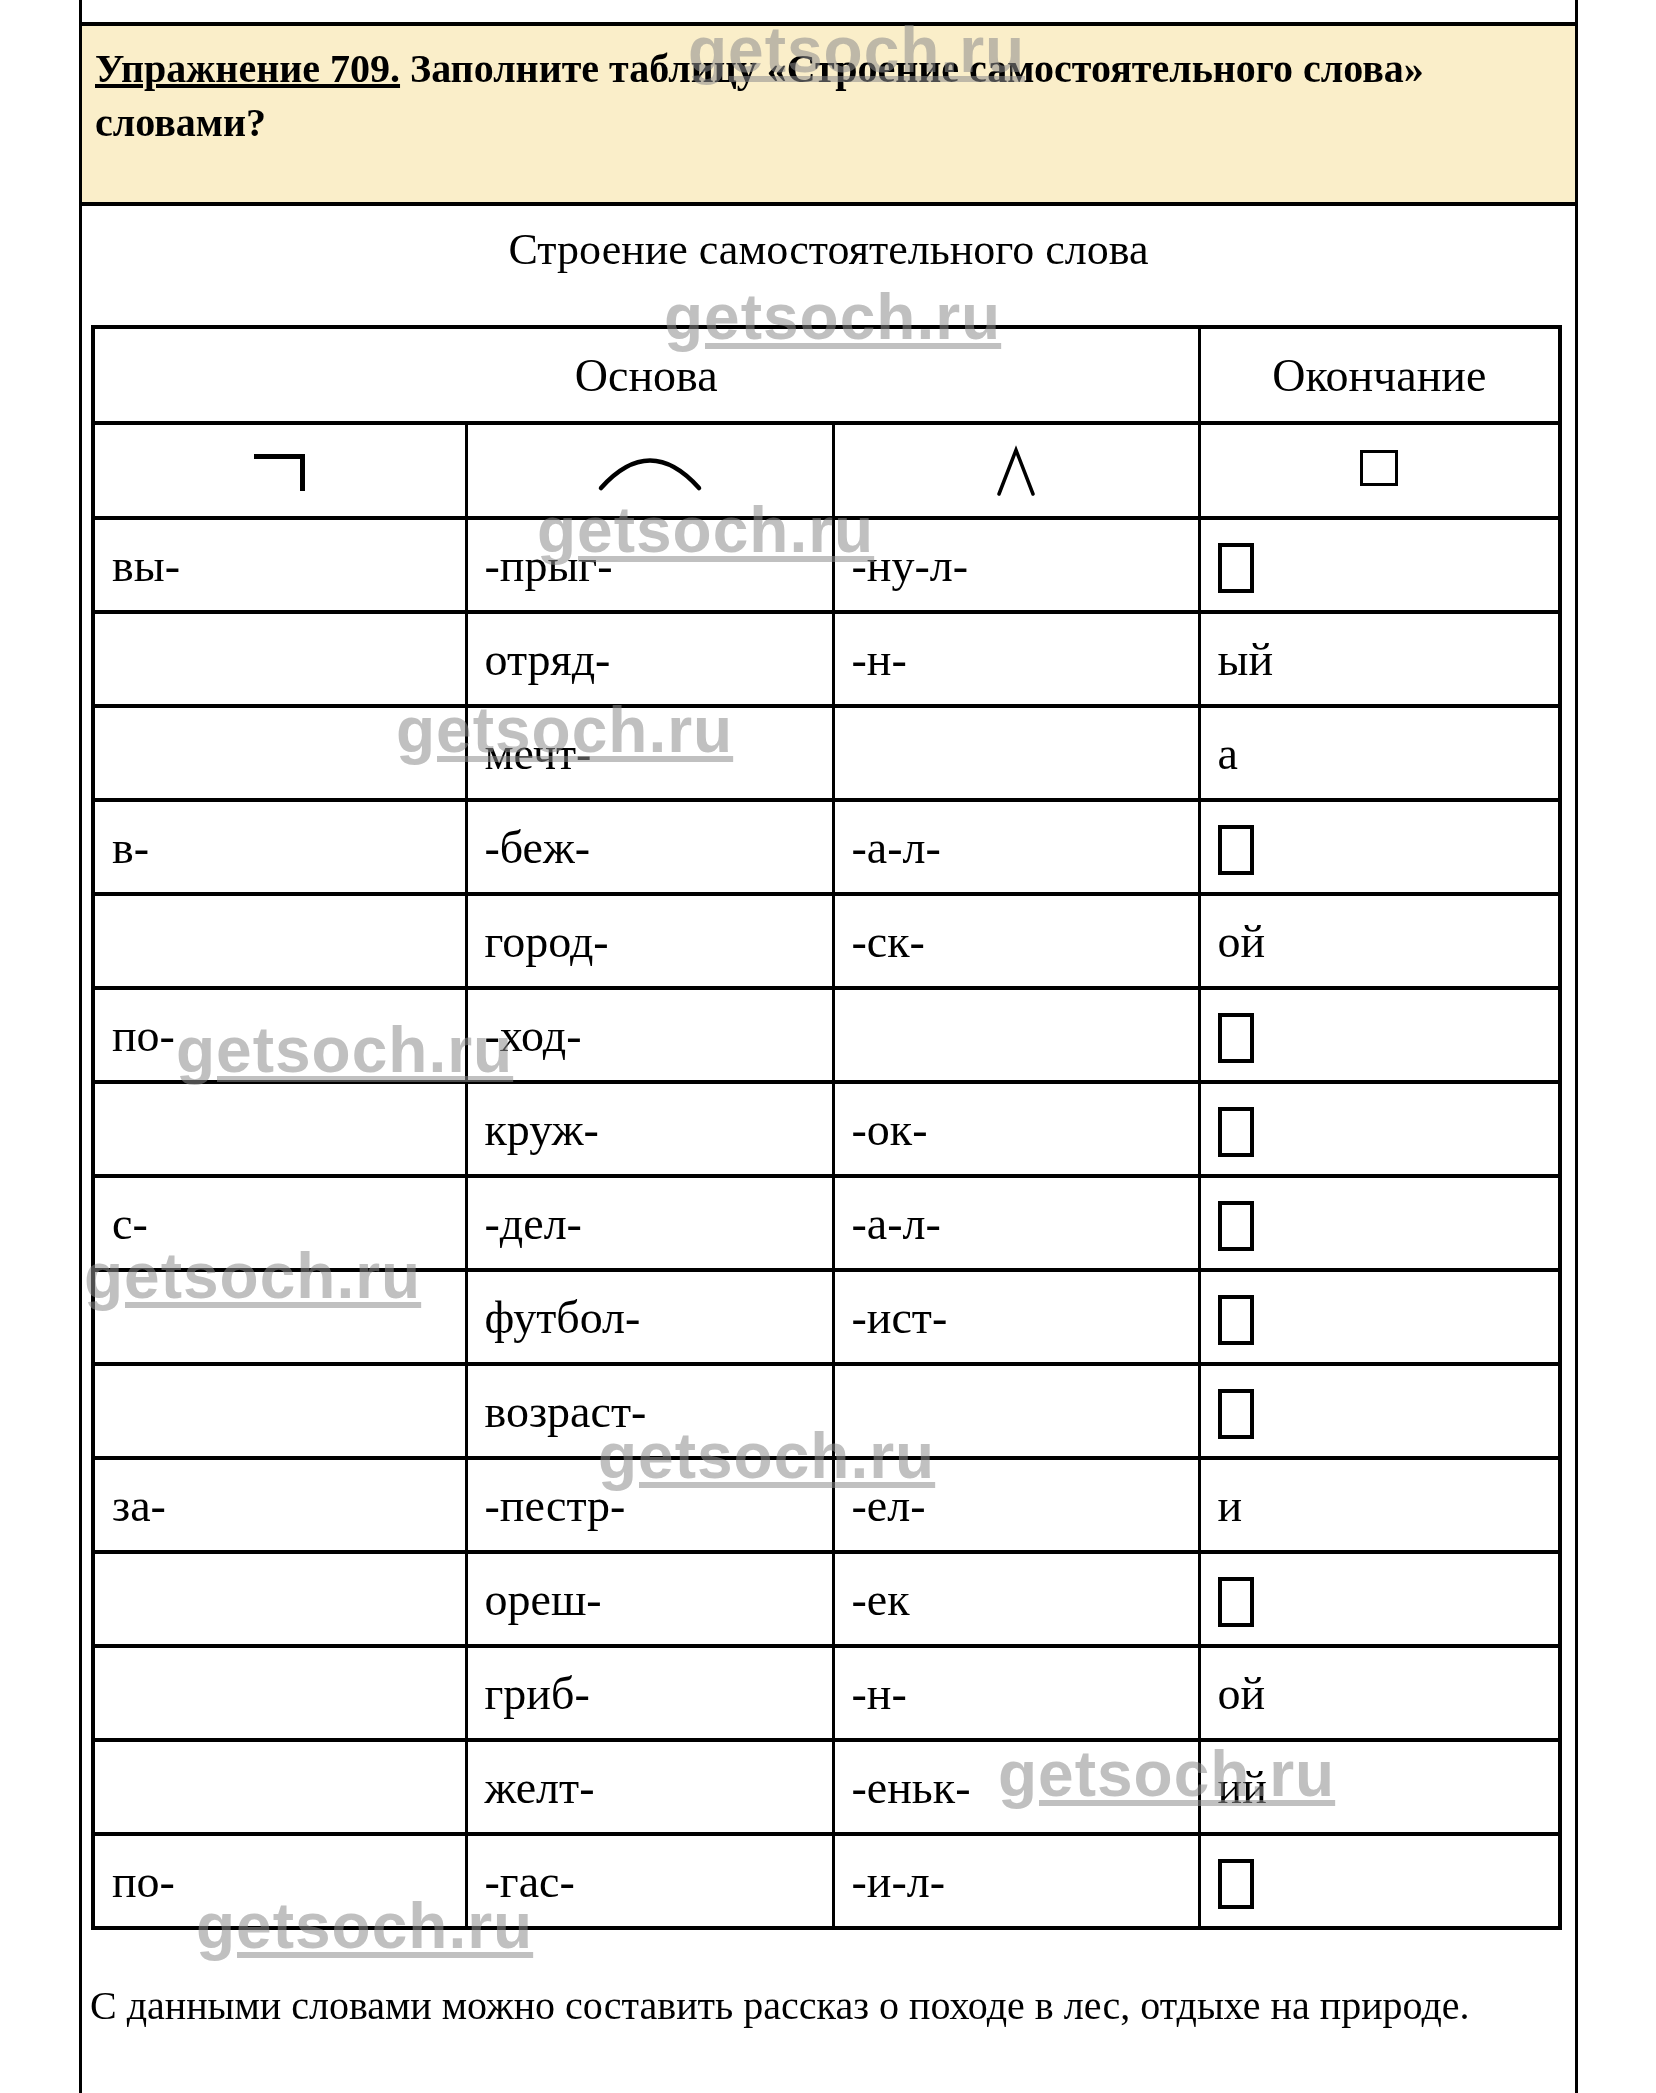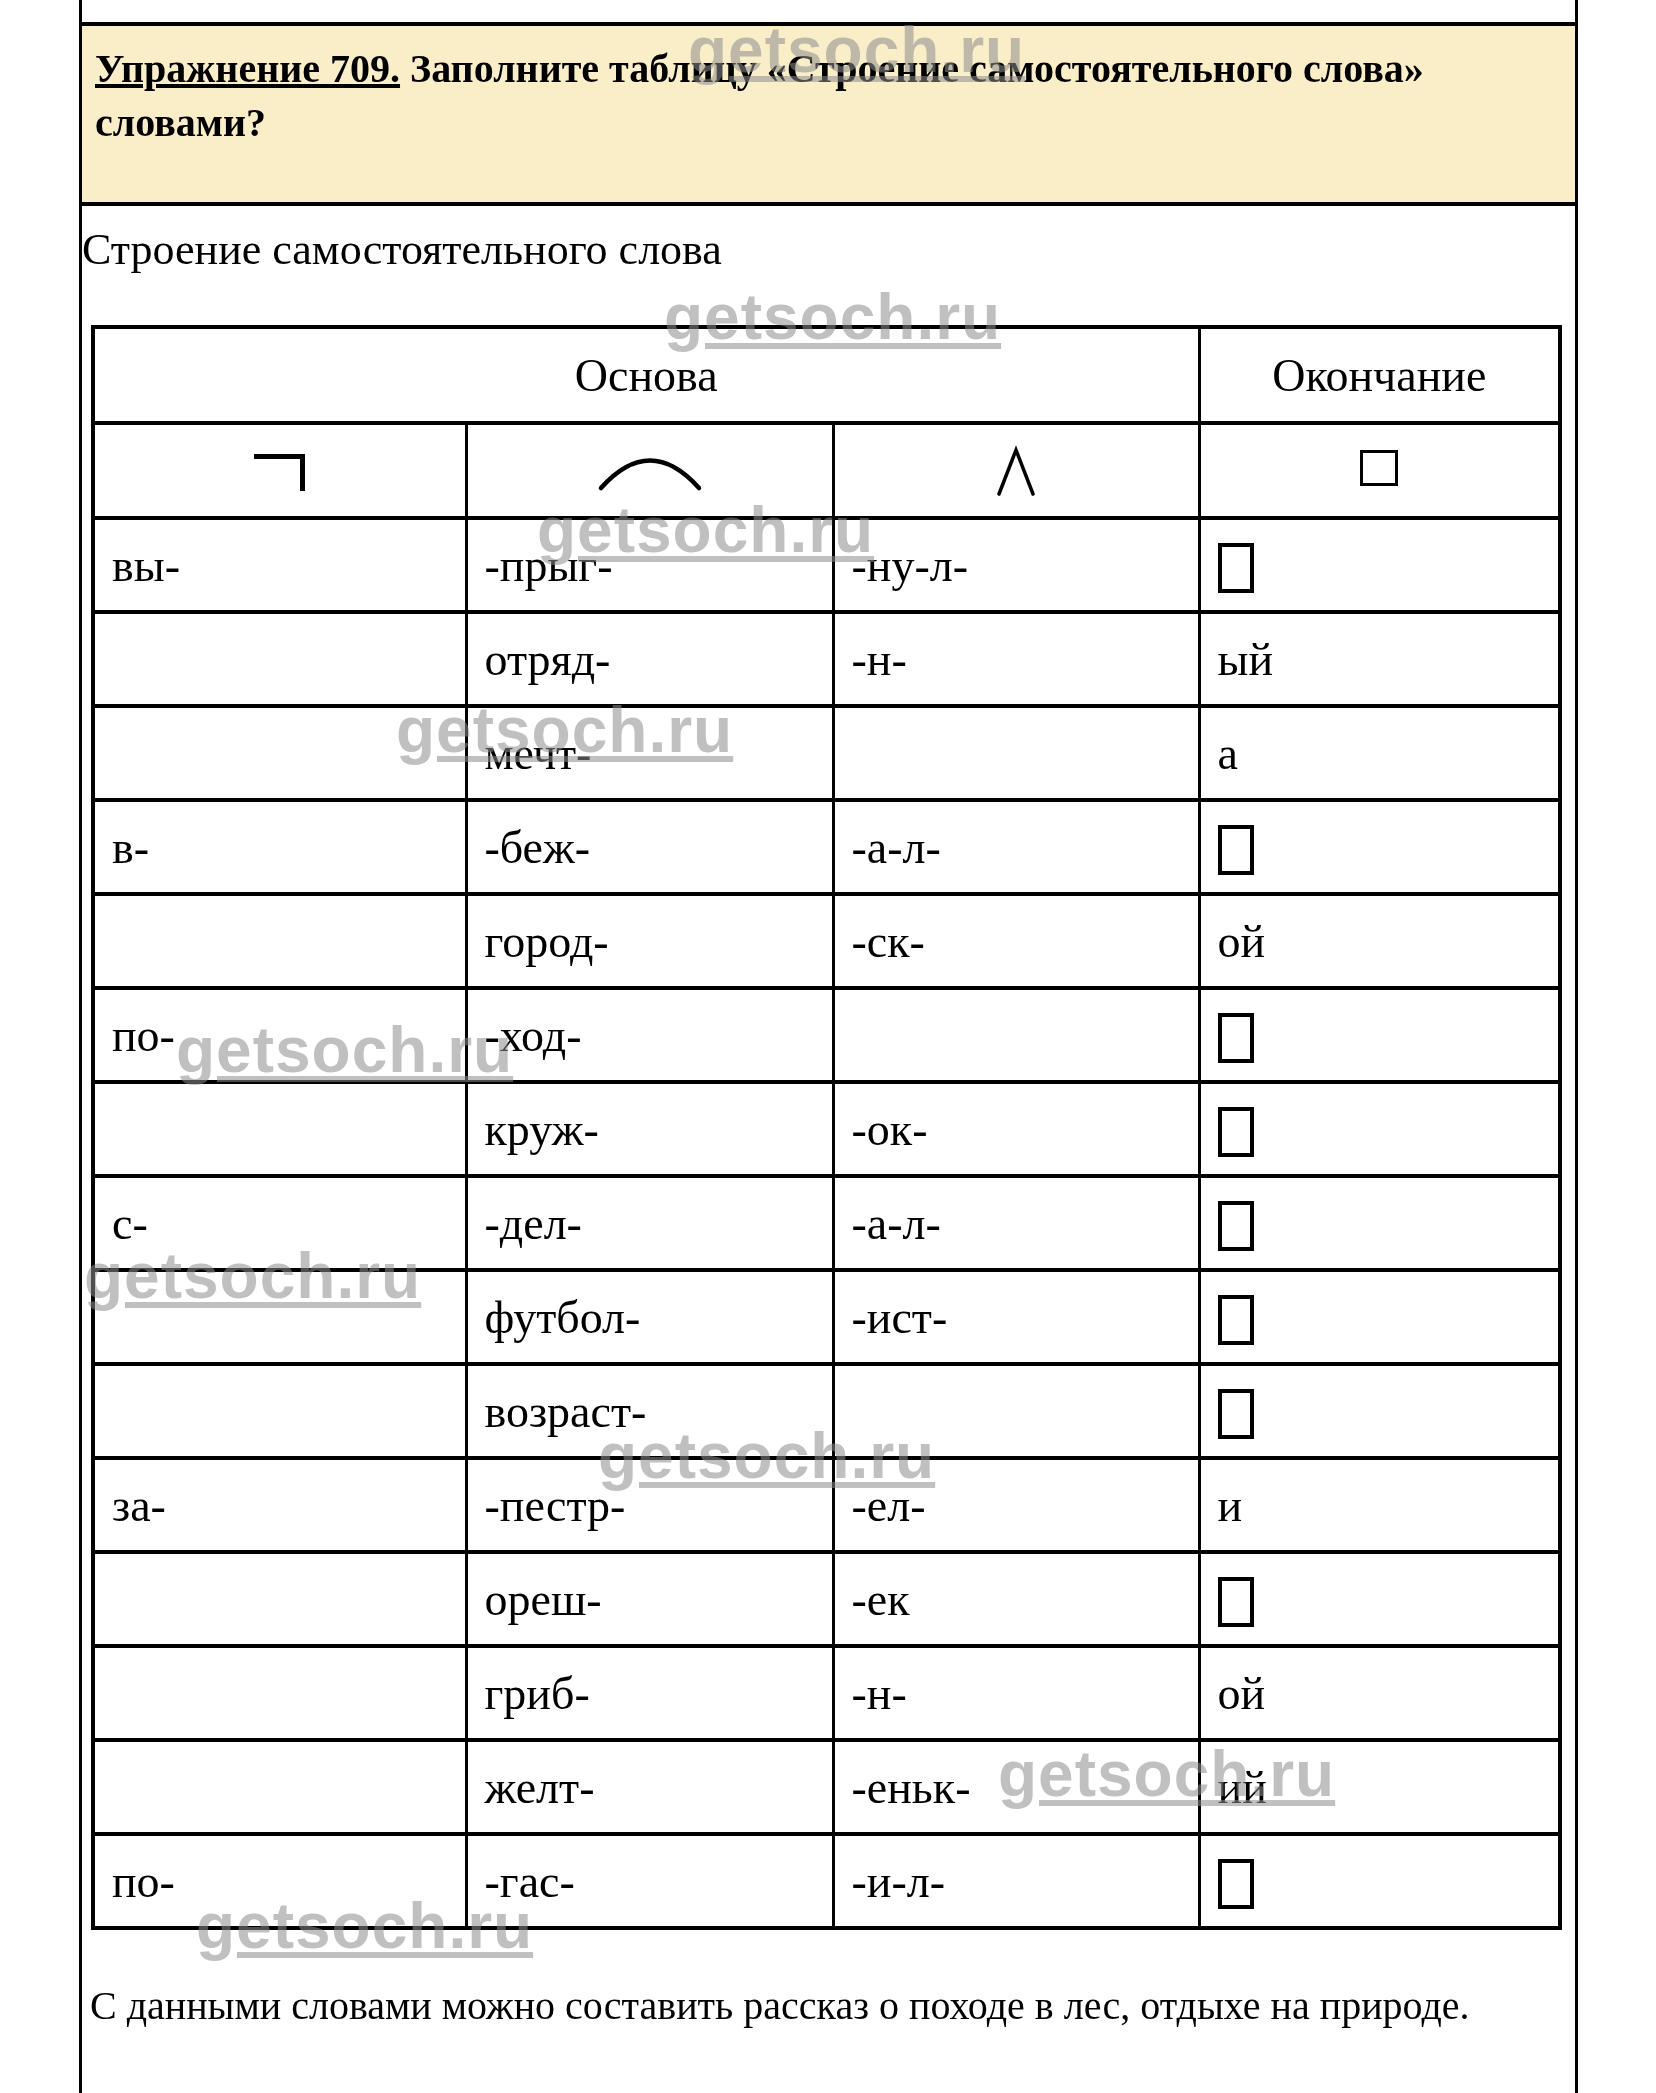--- a/index.html
+++ b/index.html
@@ -29,20 +29,21 @@
   .exercise-header p {
     margin:0;
     font-size:40px;
     font-weight:bold;
     line-height:54px;
     white-space:pre-wrap;
   }
   .u { text-decoration:underline; }
   .title-zone { height:79px; }
   .table-title {
+    text-align:center;
     font-size:44px;
     padding-top:18px;
   }
   table.structure {
     border-collapse:collapse;
     table-layout:fixed;
     margin-left:9px;
     width:1467px;
     border:4px solid #000;
     margin-top:40px;

